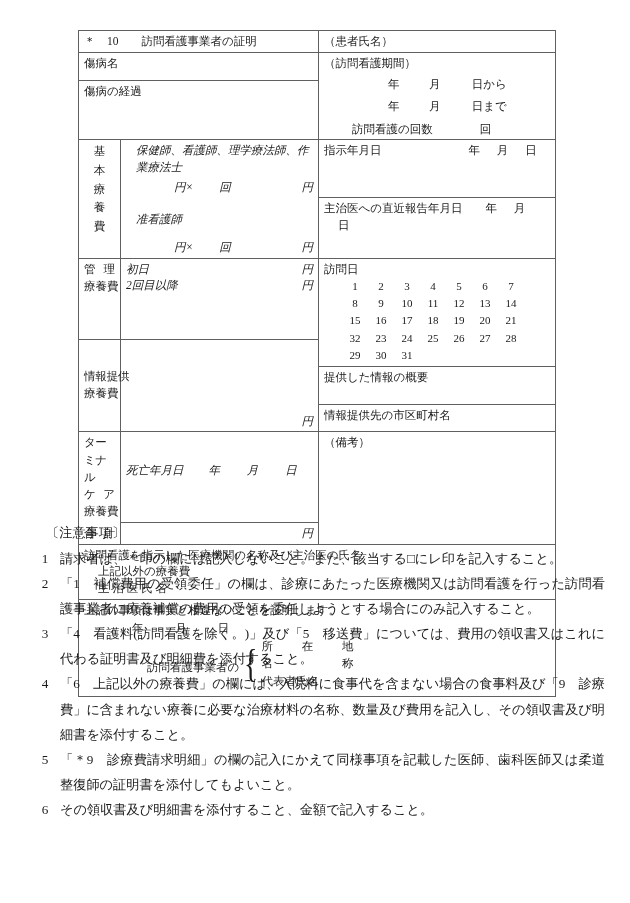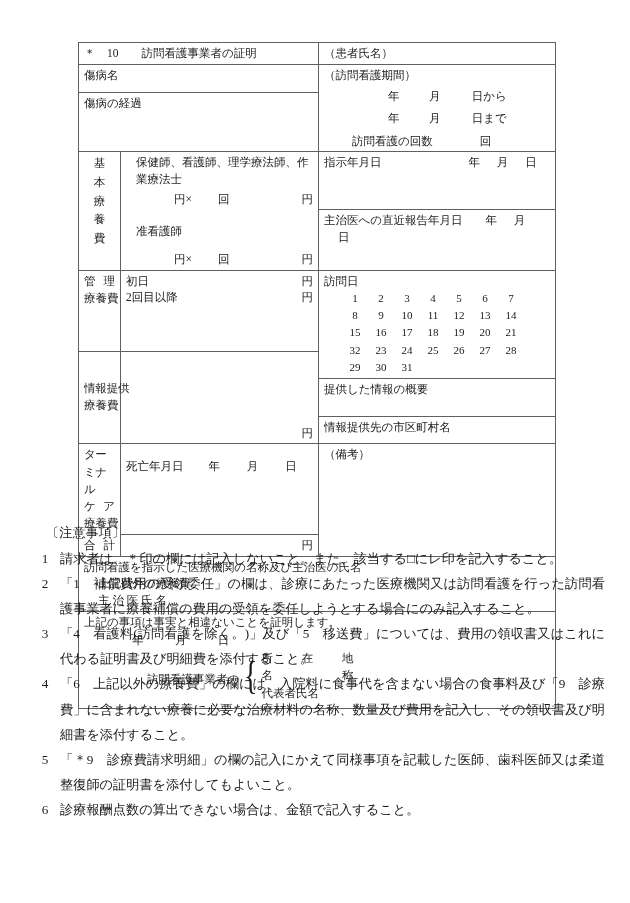--- a/index.html
+++ b/index.html
@@ -13,21 +13,21 @@
     position: relative;
     font-family: "Liberation Serif", "DejaVu Serif", serif;
     color: #1a1a1a;
     -webkit-font-smoothing: antialiased;
   }
 
   
   .form-wrap {
     position: absolute;
     left: 78px;
-    top: 42px;
+    top: 30px;
     width: 477px;
   }
   table.form {
     border-collapse: collapse;
     table-layout: fixed;
     width: 477px;
     font-size: 11.5px;
     line-height: 1.45;
   }
   table.form td {
@@ -56,21 +56,21 @@
     padding: 3px 3px;
   }
   .slabel .ln {
     display: flex;
     justify-content: space-between;
     line-height: 1.5;
   }
   .slabel .ln.tight { letter-spacing: -0.2px; }
   .slabel .ln span { display: block; }
 
-  .cellpad { padding: 3px 6px; }
+  .cellpad { padding: 3px 6px; font-style: italic; }
   .money-row {
     display: flex;
     align-items: baseline;
   }
   .money-row .yen1 { margin-left: auto; }
 
   .row-head { padding: 4px 6px 3px 6px; }
 
   
   .dline span { display: inline-block; }
@@ -355,21 +355,21 @@
             <span>ケ</span>
             <span>ア</span>
           </div>
           <div class="ln">
             <span>療</span>
             <span>養</span>
             <span>費</span>
           </div>
         </td>
         <td class="cellpad nb-b">
-          <div class="dline" style="margin-top:12px">
+          <div class="dline" style="margin-top:28px">
             <span>死亡年月日</span>
             <span style="margin-left:22px">年</span>
             <span style="margin-left:24px">月</span>
             <span style="margin-left:24px">日</span>
           </div>
         </td>
         <td rowspan="2" class="row-head">
           <span>（備考）</span>
         </td>
       </tr>
@@ -447,15 +447,15 @@
   <div class="note">
     <span class="note-num">4</span>
     <span class="note-body">「6　上記以外の療養費」の欄には、入院料に食事代を含まない場合の食事料及び「9　診療費」に含まれない療養に必要な治療材料の名称、数量及び費用を記入し、その領収書及び明細書を添付すること。</span>
   </div>
   <div class="note">
     <span class="note-num">5</span>
     <span class="note-body">「＊9　診療費請求明細」の欄の記入にかえて同様事項を記載した医師、歯科医師又は柔道整復師の証明書を添付してもよいこと。</span>
   </div>
   <div class="note">
     <span class="note-num">6</span>
-    <span class="note-body">診療報酬点数の算出できない場合は、金額で記入すること。</span>
+    <span class="note-body">その領収書及び明細書を添付すること、金額で記入すること。</span>
   </div>
 </div>
 
 </body></html>

